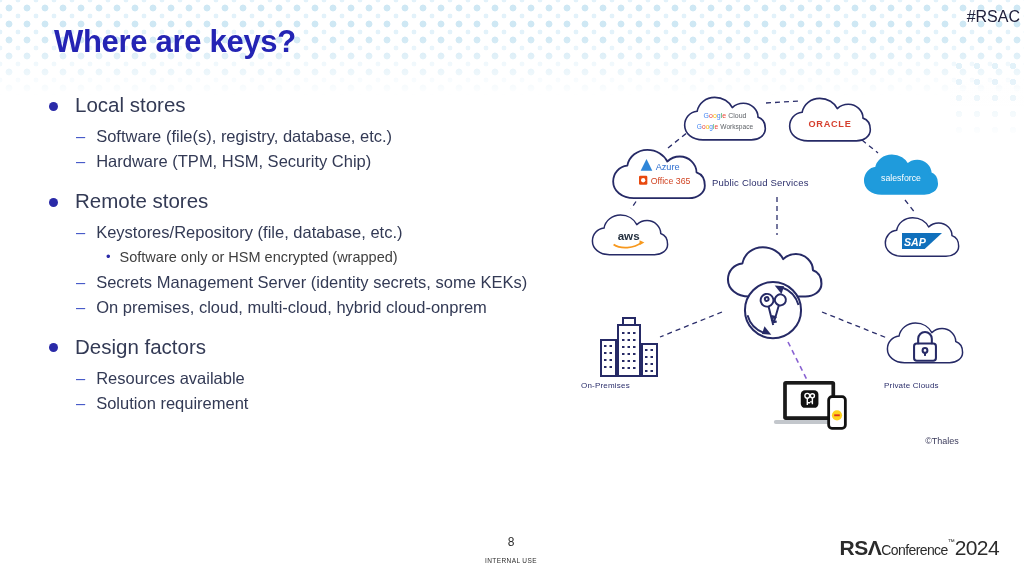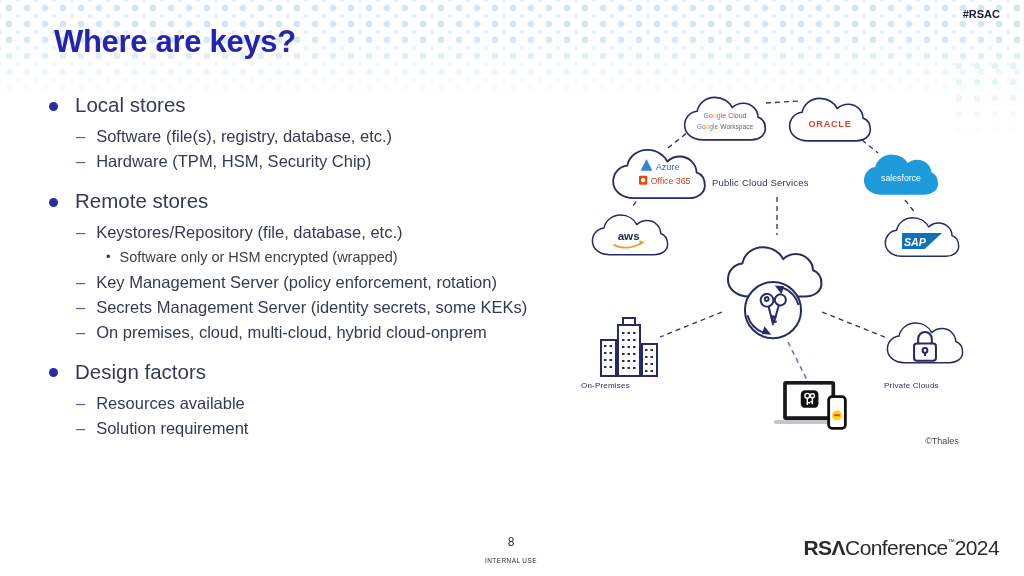--- a/index.html
+++ b/index.html
@@ -23,21 +23,21 @@
   .dots-right{
     position:absolute;right:0;top:58px;width:74px;height:80px;
     background-image:radial-gradient(circle, #ddeff8 0 3px, transparent 3.2px);
     background-size:18px 16px;opacity:.8;
   }
   .dots-right::after{
     content:"";position:absolute;inset:0;
     background:linear-gradient(to bottom, rgba(255,255,255,0) 20%, #ffffff 100%);
   }
   
-  .hashtag{position:absolute;top:8px;right:24px;font-size:11px;color:#20203c;font-weight:700;}
+  .hashtag{position:absolute;top:8px;right:4px;font-size:16px;color:#20203c;font-weight:400;}
   .title{
     position:absolute;left:54px;top:24px;font-size:31px;font-weight:700;
     letter-spacing:-0.3px;color:#2424b4;
   }
   
   .outline{position:absolute;left:46px;top:88px;width:575px;}
   .l1{display:flex;align-items:center;font-size:20.5px;line-height:26px;color:#333a55;margin:14px 0 6px 0;}
   .outline .l1:first-child{margin-top:4px;}
   .l1::before{content:"";width:9px;height:9px;border-radius:50%;background:#2a2aa8;margin:2px 17px 0 3px;flex:0 0 auto;}
   .l2{display:flex;font-size:16.5px;line-height:25px;color:#333a55;margin-left:30px;}
@@ -48,21 +48,21 @@
   .node{position:absolute;}
   .diag-label{position:absolute;text-align:left;color:#2b2e6b;font-size:9.5px;letter-spacing:.2px;}
   .small-label{font-size:8px;}
   .thales{position:absolute;left:912px;top:404px;width:60px;text-align:center;color:#3c3c5c;font-size:9px;margin-top:32px;}
   svg text{font-family:"Liberation Sans", sans-serif;}
   
   .page-num{position:absolute;left:486px;top:535px;width:50px;text-align:center;font-size:12px;color:#2c2c2c;}
   .classif{position:absolute;left:466px;top:557px;width:90px;text-align:center;font-size:6.5px;letter-spacing:.4px;color:#2c2c2c;}
   .rsa-logo{position:absolute;right:25px;top:536px;display:flex;align-items:baseline;color:#2b2b2b;}
   .rsa-logo .rsa{font-size:21px;font-weight:800;letter-spacing:-0.5px;}
-  .rsa-logo .conf{font-size:21px;font-weight:400;letter-spacing:-0.6px;}
+  .rsa-logo .conf{font-size:14px;font-weight:400;letter-spacing:-0.6px;}
   .rsa-logo .tm{font-size:7px;align-self:flex-start;margin-top:2px;}
   .rsa-logo .year{font-size:21px;font-weight:400;letter-spacing:-0.6px;}
 </style>
 </head>
 <body>
 
 <div class="slide">
 
   <div class="dots"></div>
   <div class="dots-right"></div>
@@ -88,23 +88,20 @@
       </div>
 
     <div class="l1">
         <span>Remote stores</span>
       </div>
     <div class="l2">
         <span>Keystores/Repository (file, database, etc.)</span>
       </div>
     <div class="l3">
         <span>Software only or HSM encrypted (wrapped)</span>
-      </div>
-    <div class="l2">
-        <span>Key Management Server (policy enforcement, rotation)</span>
       </div>
     <div class="l2">
         <span>Secrets Management Server (identity secrets, some KEKs)</span>
       </div>
     <div class="l2">
         <span>On premises, cloud, multi-cloud, hybrid cloud-onprem</span>
       </div>
 
     <div class="l1">
         <span>Design factors</span>

